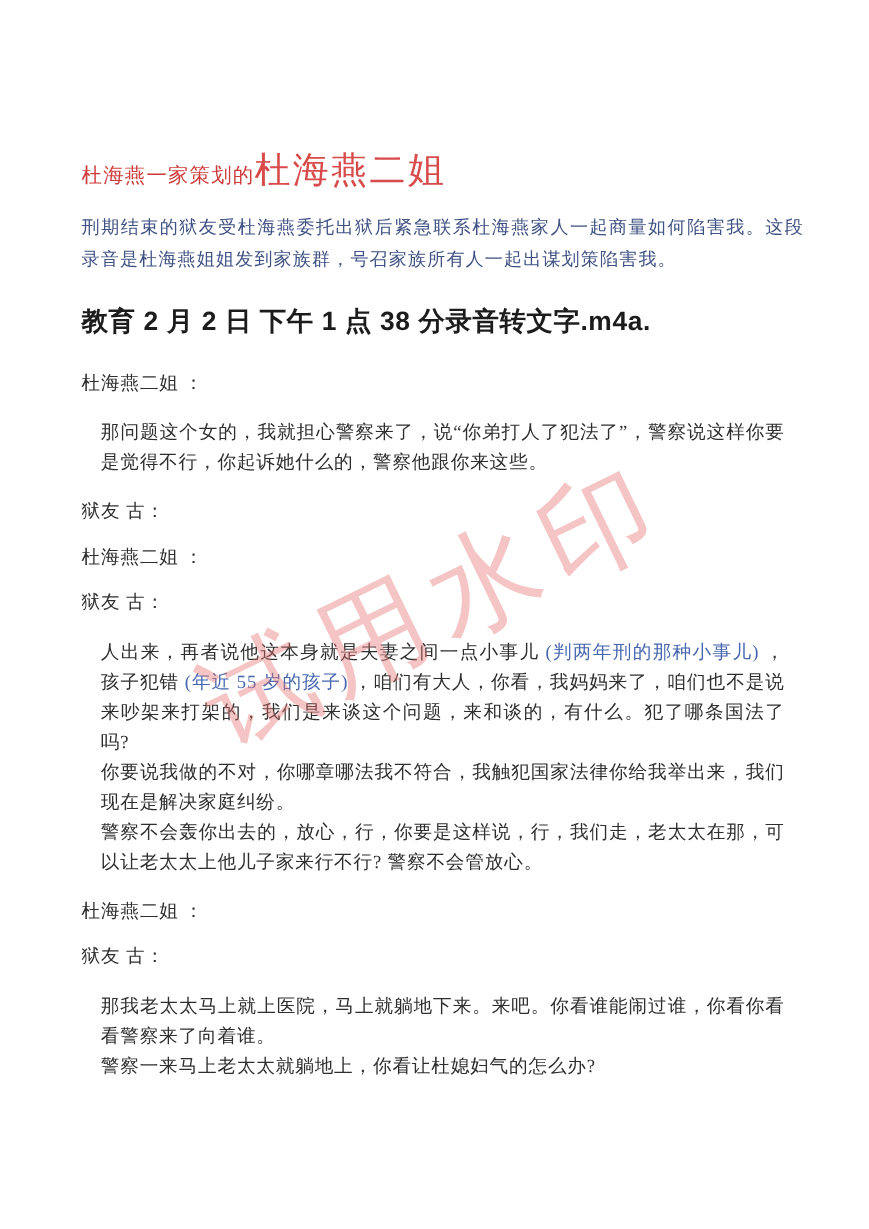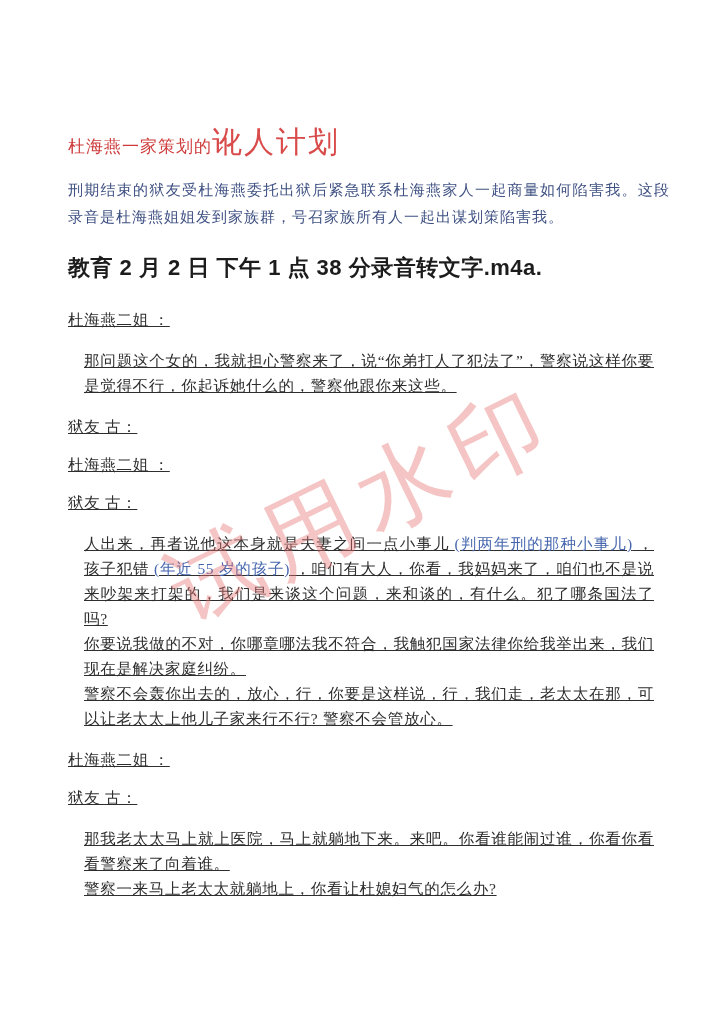--- a/index.html
+++ b/index.html
@@ -57,21 +57,21 @@
     letter-spacing:0.5px;
     color:var(--heading-ink);
   }
   .dialogue{
     margin-top:24px;
     font-size:15.5px;
     line-height:25px;
     letter-spacing:0.7px;
     color:var(--body-ink);
   }
-  .section{margin-top:13px;text-decoration:underline;}
+  .section{margin-top:13px;}
   .section:first-child{margin-top:0;}
   .speaker{white-space:nowrap;}
   .utterance{
     margin:16px;
     text-align:justify;
     white-space:pre-wrap;
   }
   .annotation{color:var(--annotation-blue);}
   .watermark{
     position:absolute;
@@ -88,21 +88,21 @@
   }
 </style>
 </head>
 <body>
 
 <div class="page">
   <div class="content">
 
     <div class="title">
       <span class="title-prefix">杜海燕一家策划的</span>
-      <span class="title-main">讹人计划</span>
+      <span class="title-main">杜海燕二姐</span>
     </div>
 
     <p class="intro">刑期结束的狱友受杜海燕委托出狱后紧急联系杜海燕家人一起商量如何陷害我。这段录音是杜海燕姐姐发到家族群，号召家族所有人一起出谋划策陷害我。</p>
 
     <div class="recording-heading">教育 2 月 2 日 下午 1 点 38 分录音转文字.m4a.</div>
 
     <div id="dialogue" class="dialogue">
         <div class="section">
           <div class="speaker">杜海燕二姐 ：</div>
           <p class="utterance"><span class="seg">那问题这个女的，我就担心警察来了，说“你弟打人了犯法了”，警察说这样你要是觉得不行，你起诉她什么的，警察他跟你来这些。</span></p>

